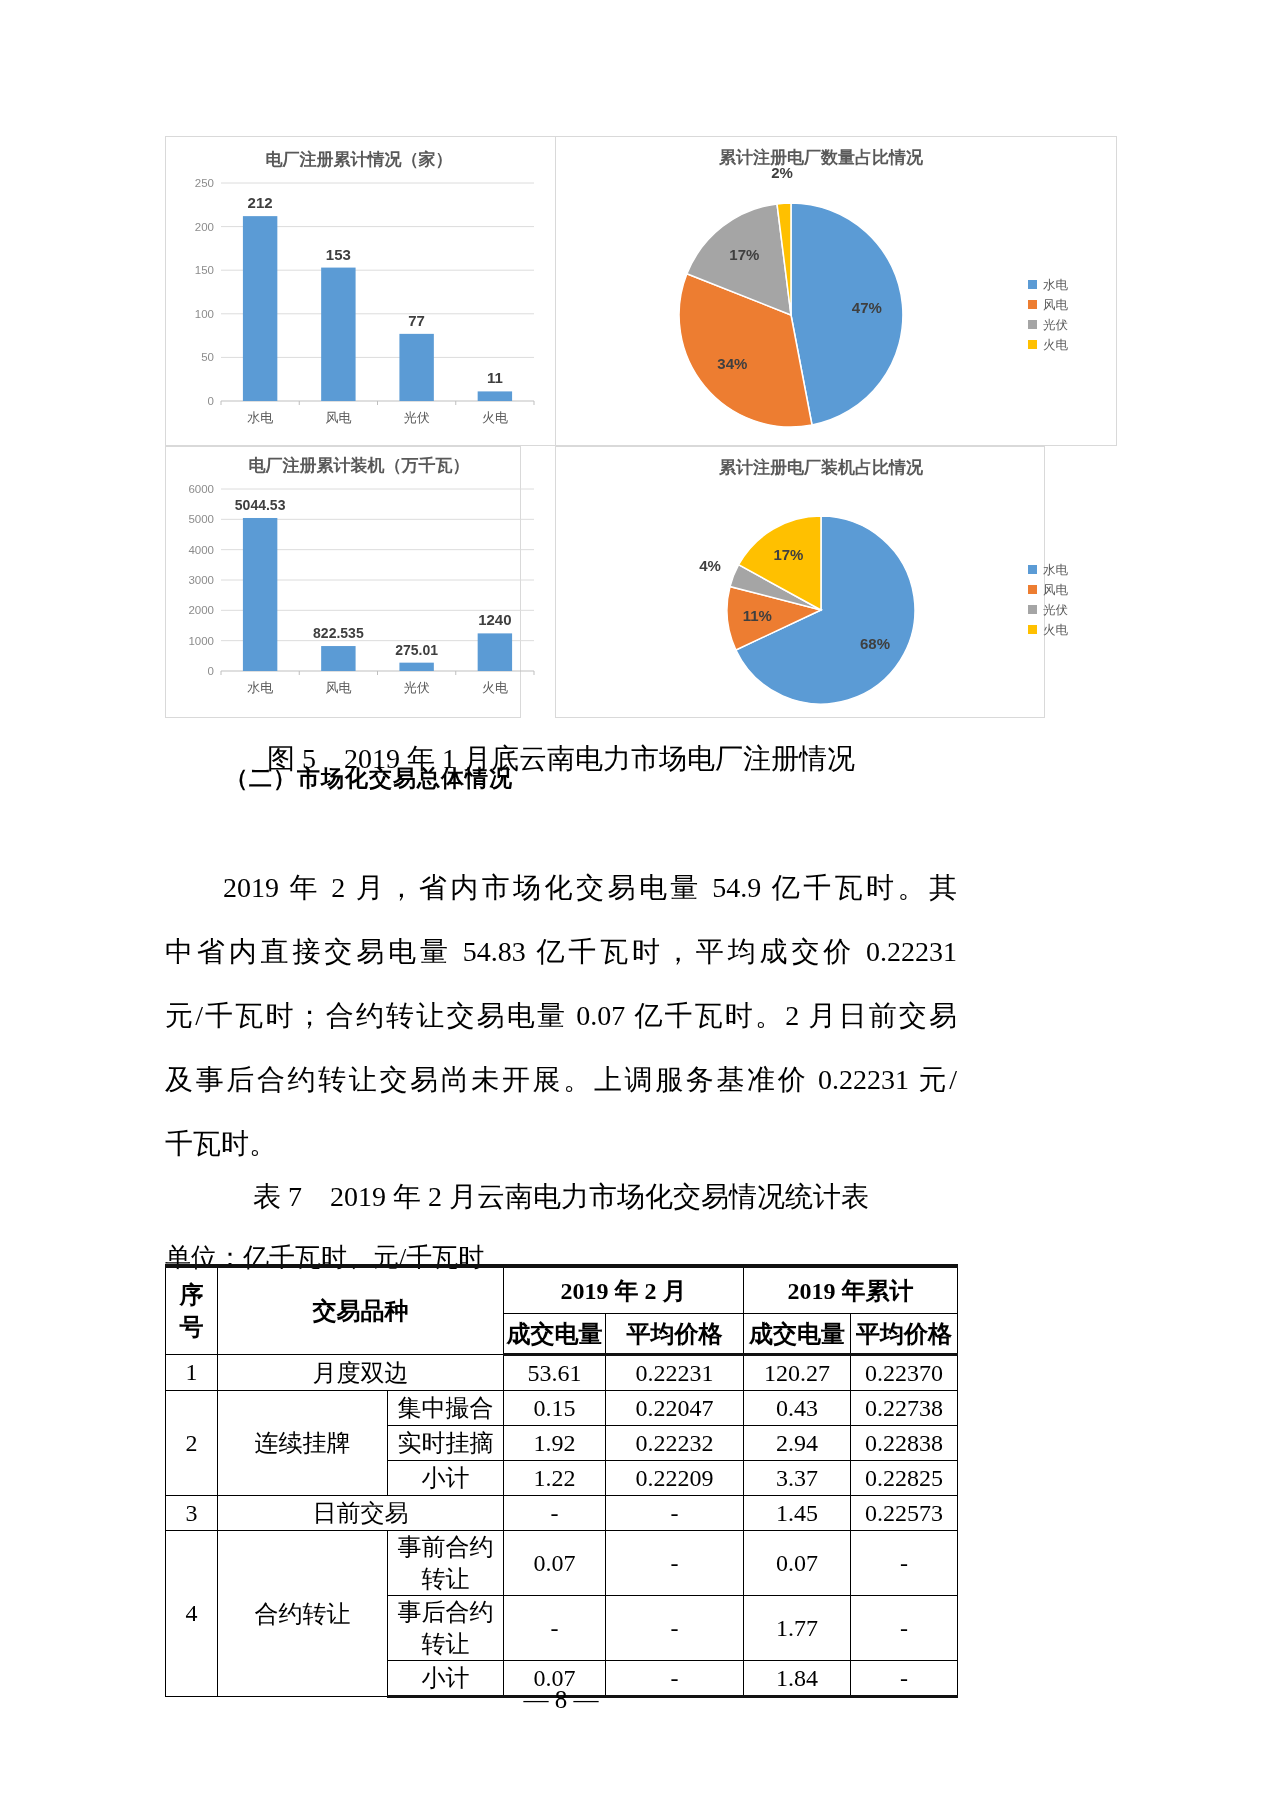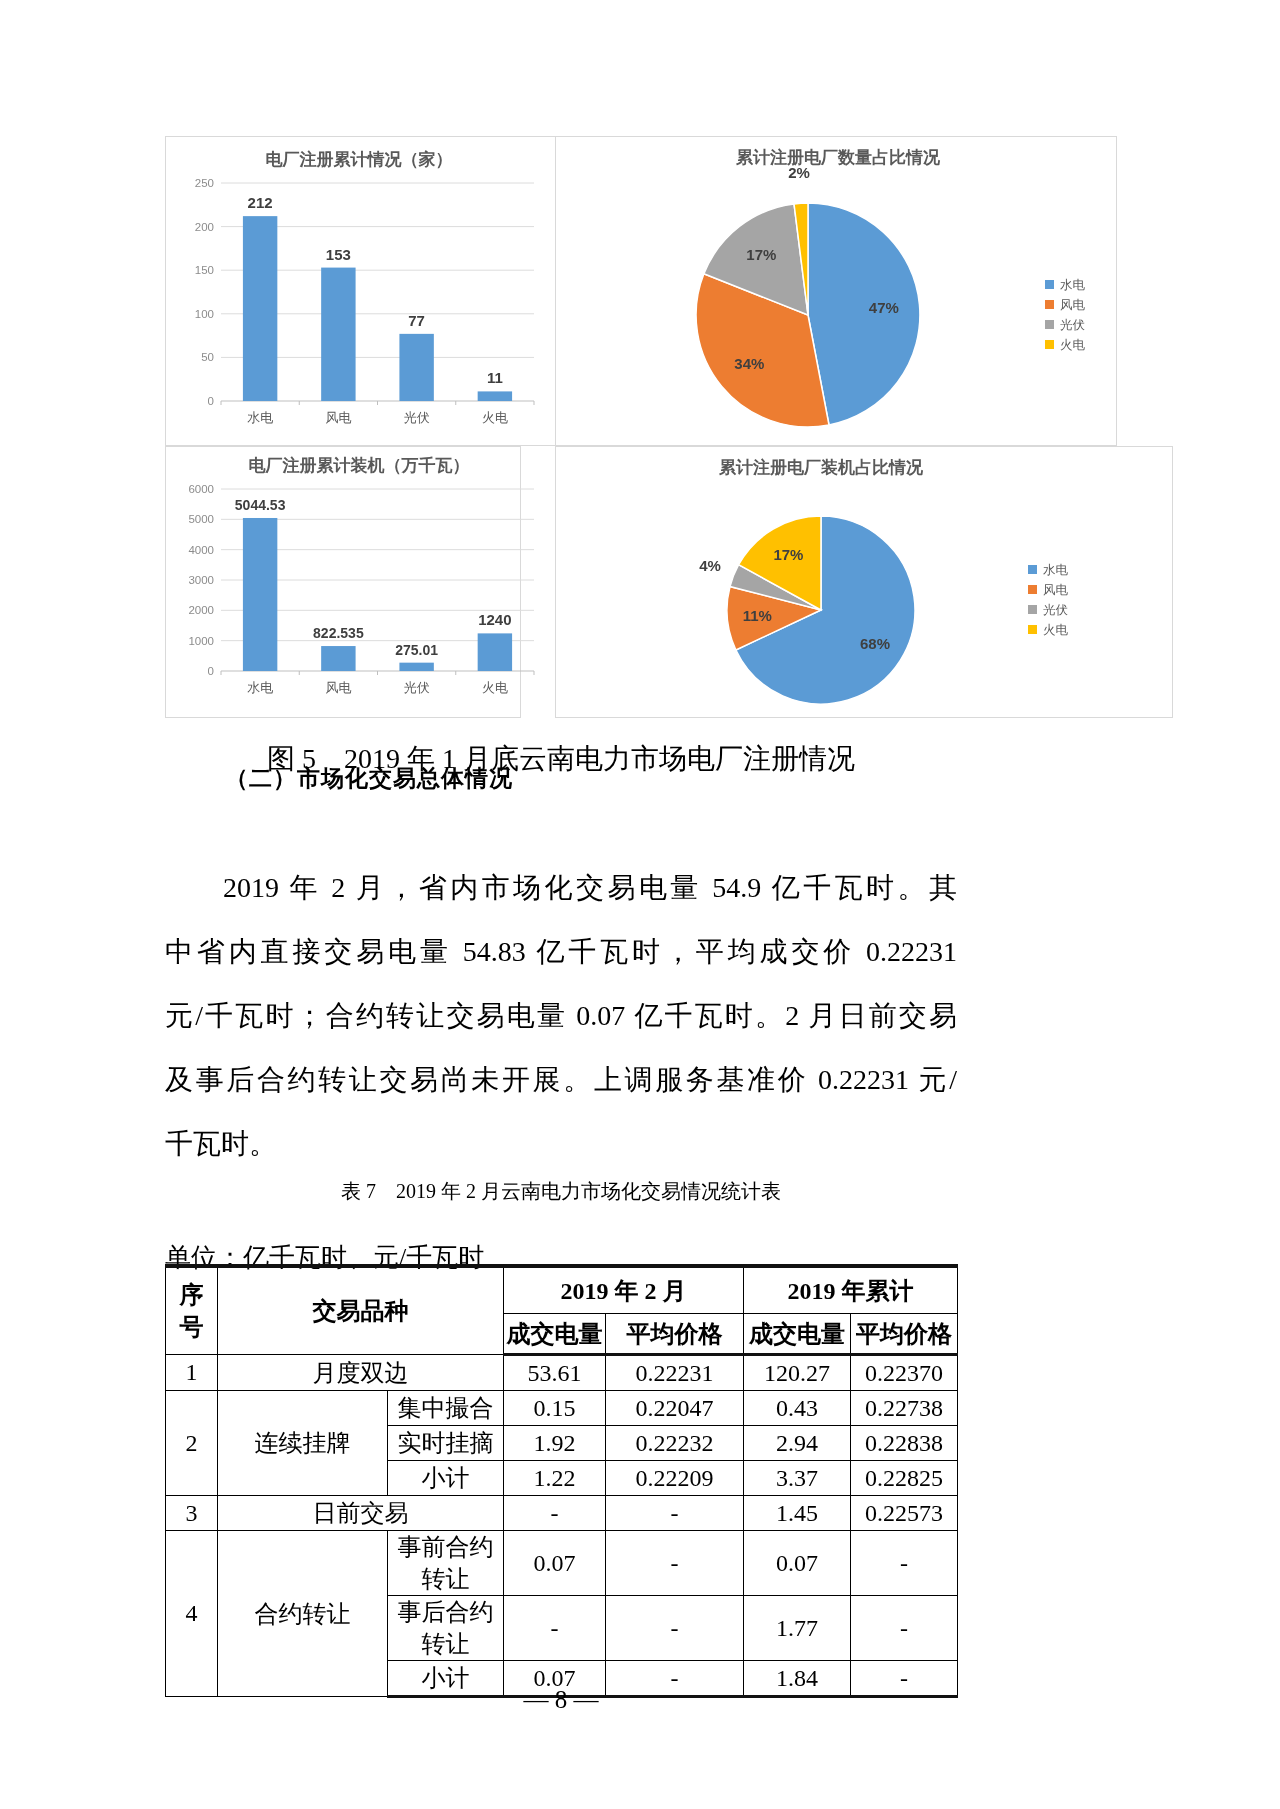--- a/index.html
+++ b/index.html
@@ -4,44 +4,44 @@
 <style>
   html,body{margin:0;padding:0;background:#ffffff;}
   #page{position:relative;width:1280px;height:1809px;background:#ffffff;overflow:hidden;
         font-family:"Liberation Serif","DejaVu Serif",serif;color:#000;}
 
   
   #charts{position:absolute;left:165px;top:136px;width:952px;display:grid;
           grid-template-columns:388px 562px;grid-column-gap:2px;grid-row-gap:0px;}
   .panel{background:#fff;border:1px solid #d9d9d9;box-sizing:border-box;}
   .p-bar1{width:436px;height:310px;}
-  .p-pie1{width:562px;height:310px;padding-left:17px;}
+  .p-pie1{width:562px;height:310px;}
   .p-bar2{width:356px;height:272px;}
-  .p-pie2{width:618px;height:272px;}
+  .p-pie2{width:490px;height:272px;}
 
   .c-title{font:bold 17px "Liberation Sans",sans-serif;fill:#595959;}
   .c-tick{font:11.5px "Liberation Sans",sans-serif;fill:#8c8c8c;}
   .c-grid{stroke:#dcdcdc;stroke-width:1;}
   .c-axis{stroke:#bfbfbf;stroke-width:1;}
   .c-val{font:bold 15px "Liberation Sans",sans-serif;fill:#3f3f3f;}
   .c-val-s{font:bold 14px "Liberation Sans",sans-serif;fill:#3f3f3f;}
   .c-cat{font:13px "Liberation Sans",sans-serif;fill:#595959;}
   .c-leg{font:12.5px "Liberation Sans",sans-serif;fill:#595959;}
 
   
   .textcol{position:absolute;left:165px;width:792px;}
   #fig-caption{top:740px;text-align:center;font-size:28px;font-family:Liberation Serif, serif;}
   #sec-heading{top:750px;font-size:23px;font-weight:bold;text-indent:60px;
                font-family:"Liberation Sans","DejaVu Sans",sans-serif;letter-spacing:1px;margin-top:13px;}
   #paragraph{top:856px;}
   .para-line{font-size:28px;line-height:64px;height:64px;text-align:justify;text-align-last:justify;}
   .para-first{text-indent:58px;}
   .para-last{text-align:center;text-align-last:left;}
 
-  #tbl-caption{top:1178px;text-align:center;font-size:20px;}
+  #tbl-caption{top:1178px;text-align:center;font-size:28px;}
   #unit-note{top:1240px;text-align:left;font-size:26px;}
 
   
   #stats-table-wrap{position:absolute;left:165px;top:1264px;width:792px;}
   table.stats{border-collapse:collapse;width:792px;table-layout:fixed;
               font-family:"Liberation Serif","DejaVu Serif",serif;}
   table.stats th,table.stats td{border:1px solid #000;text-align:center;vertical-align:middle;
               padding:0 2px;font-size:24px;overflow:hidden;}
   table.stats th{font-weight:bold;}
   tr.h1 th{height:45px;border-top:4px solid #111;}

